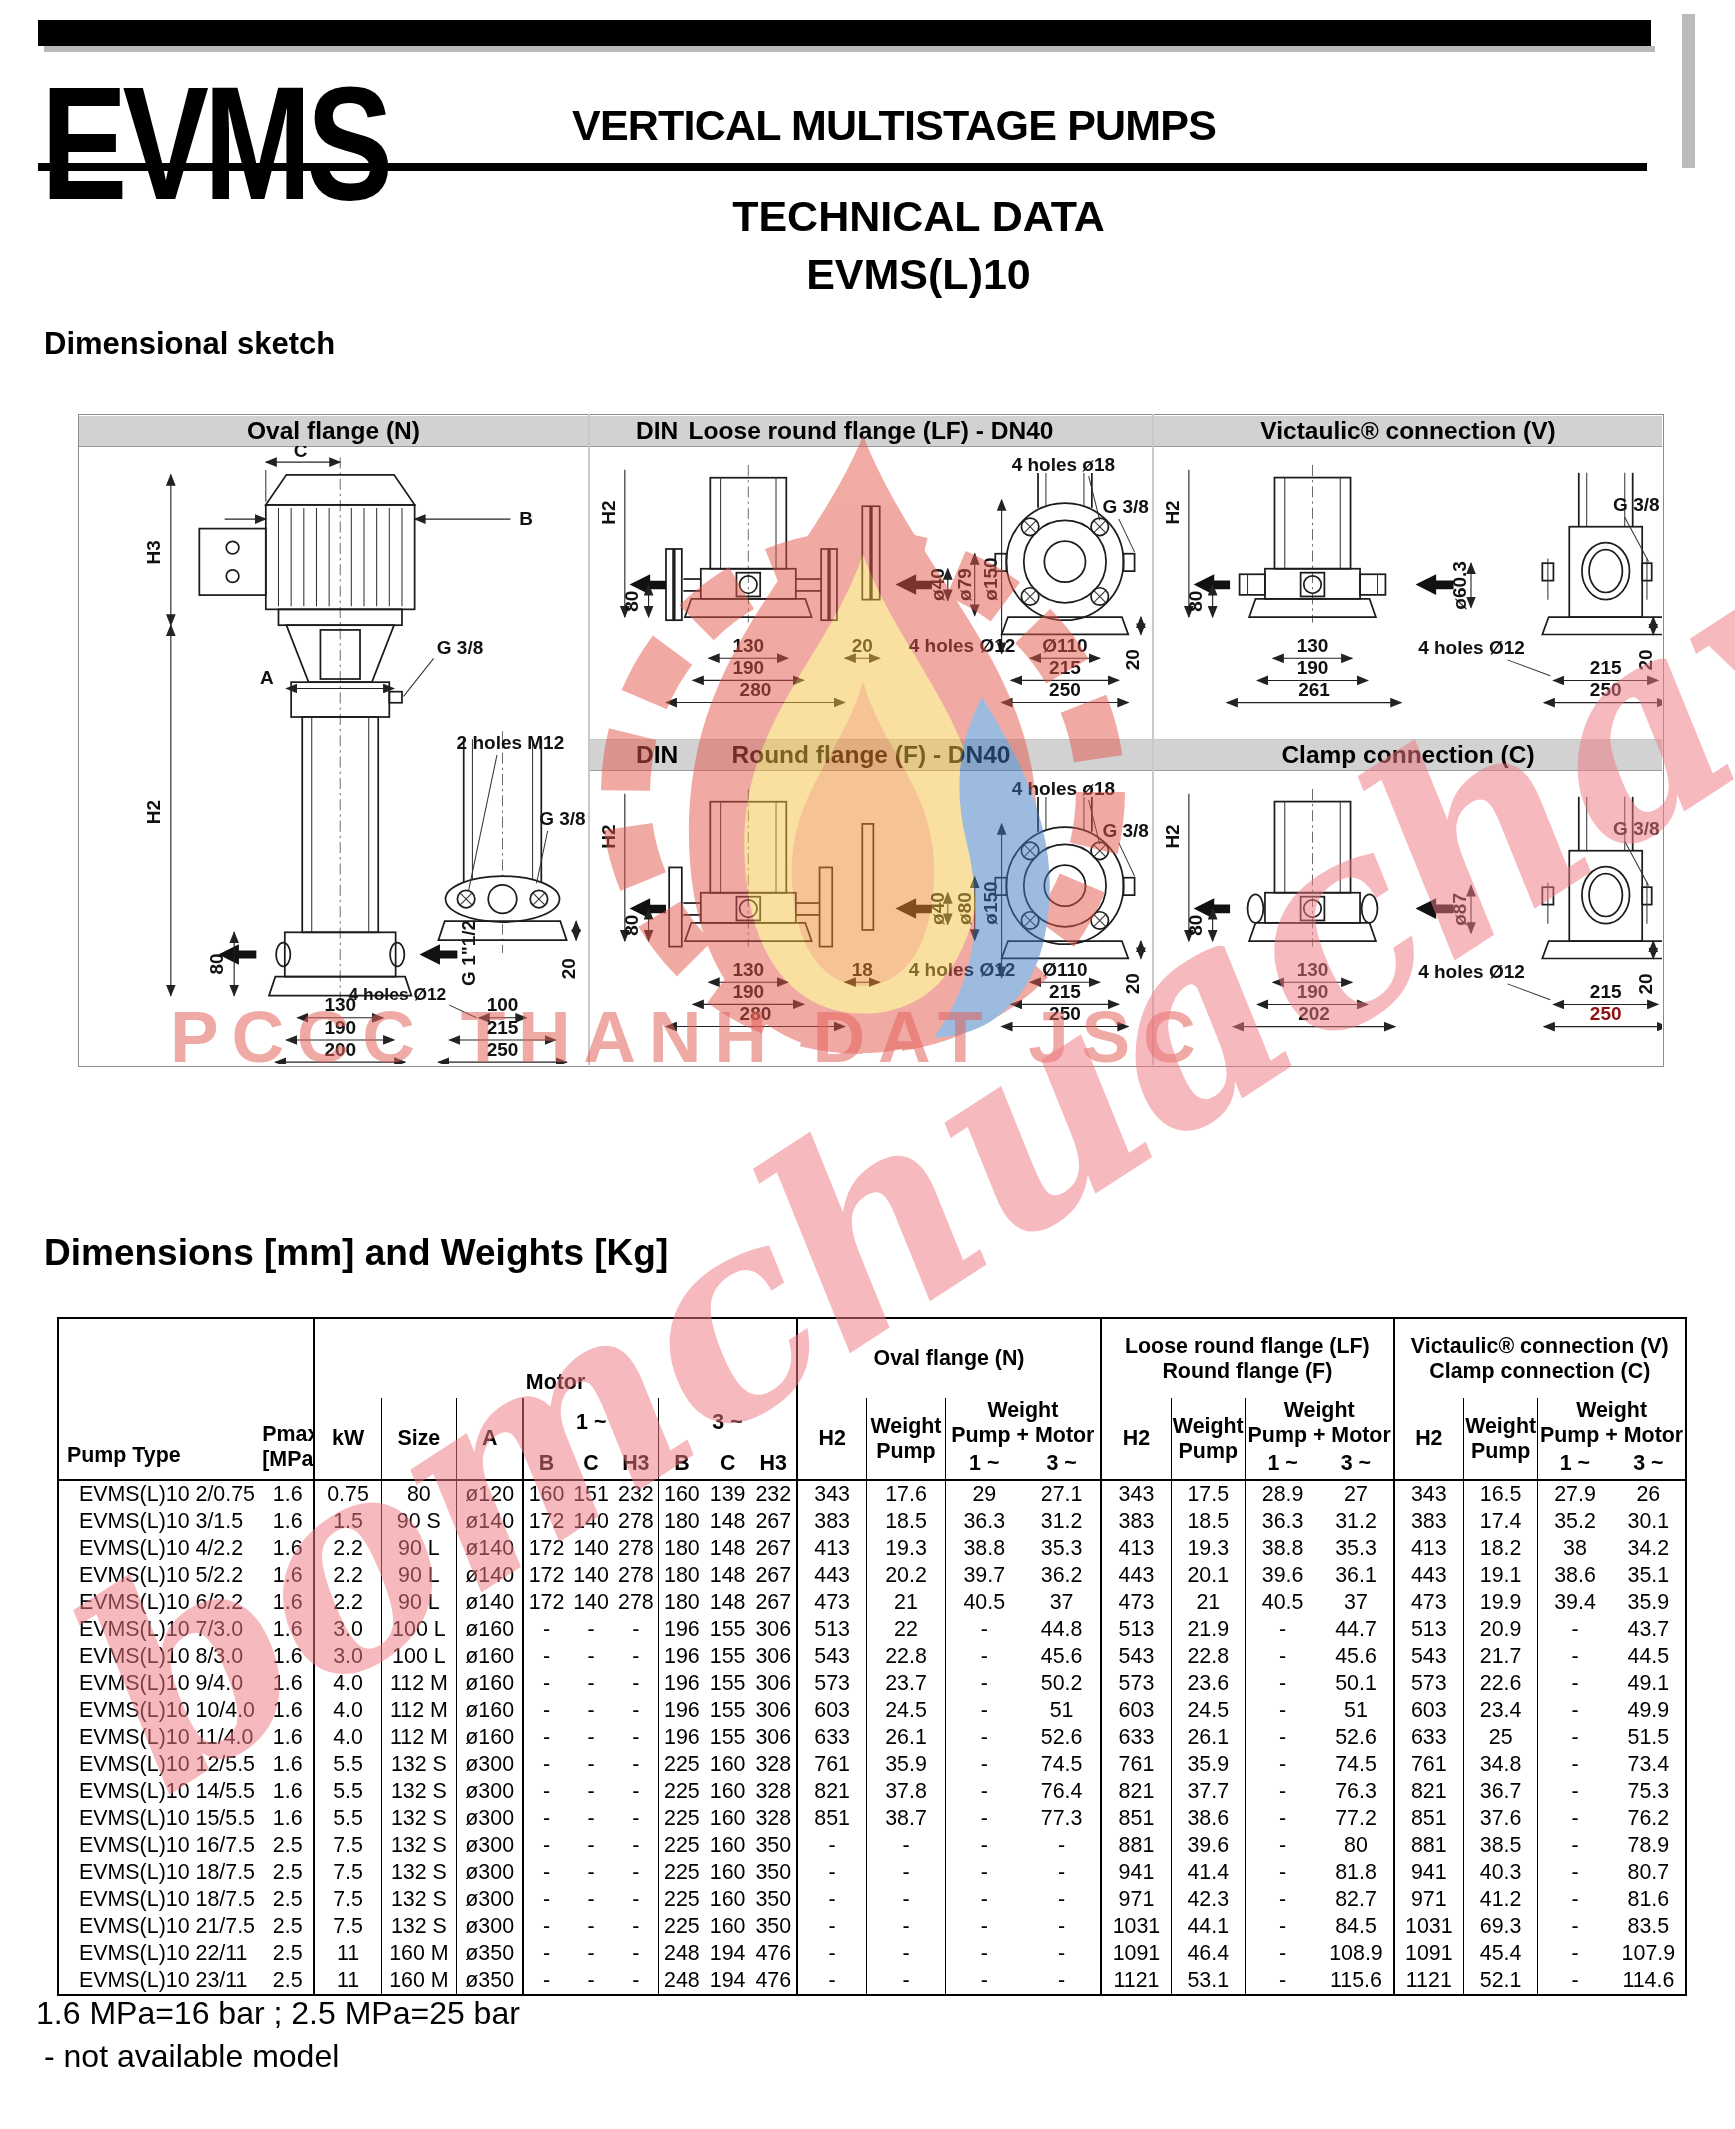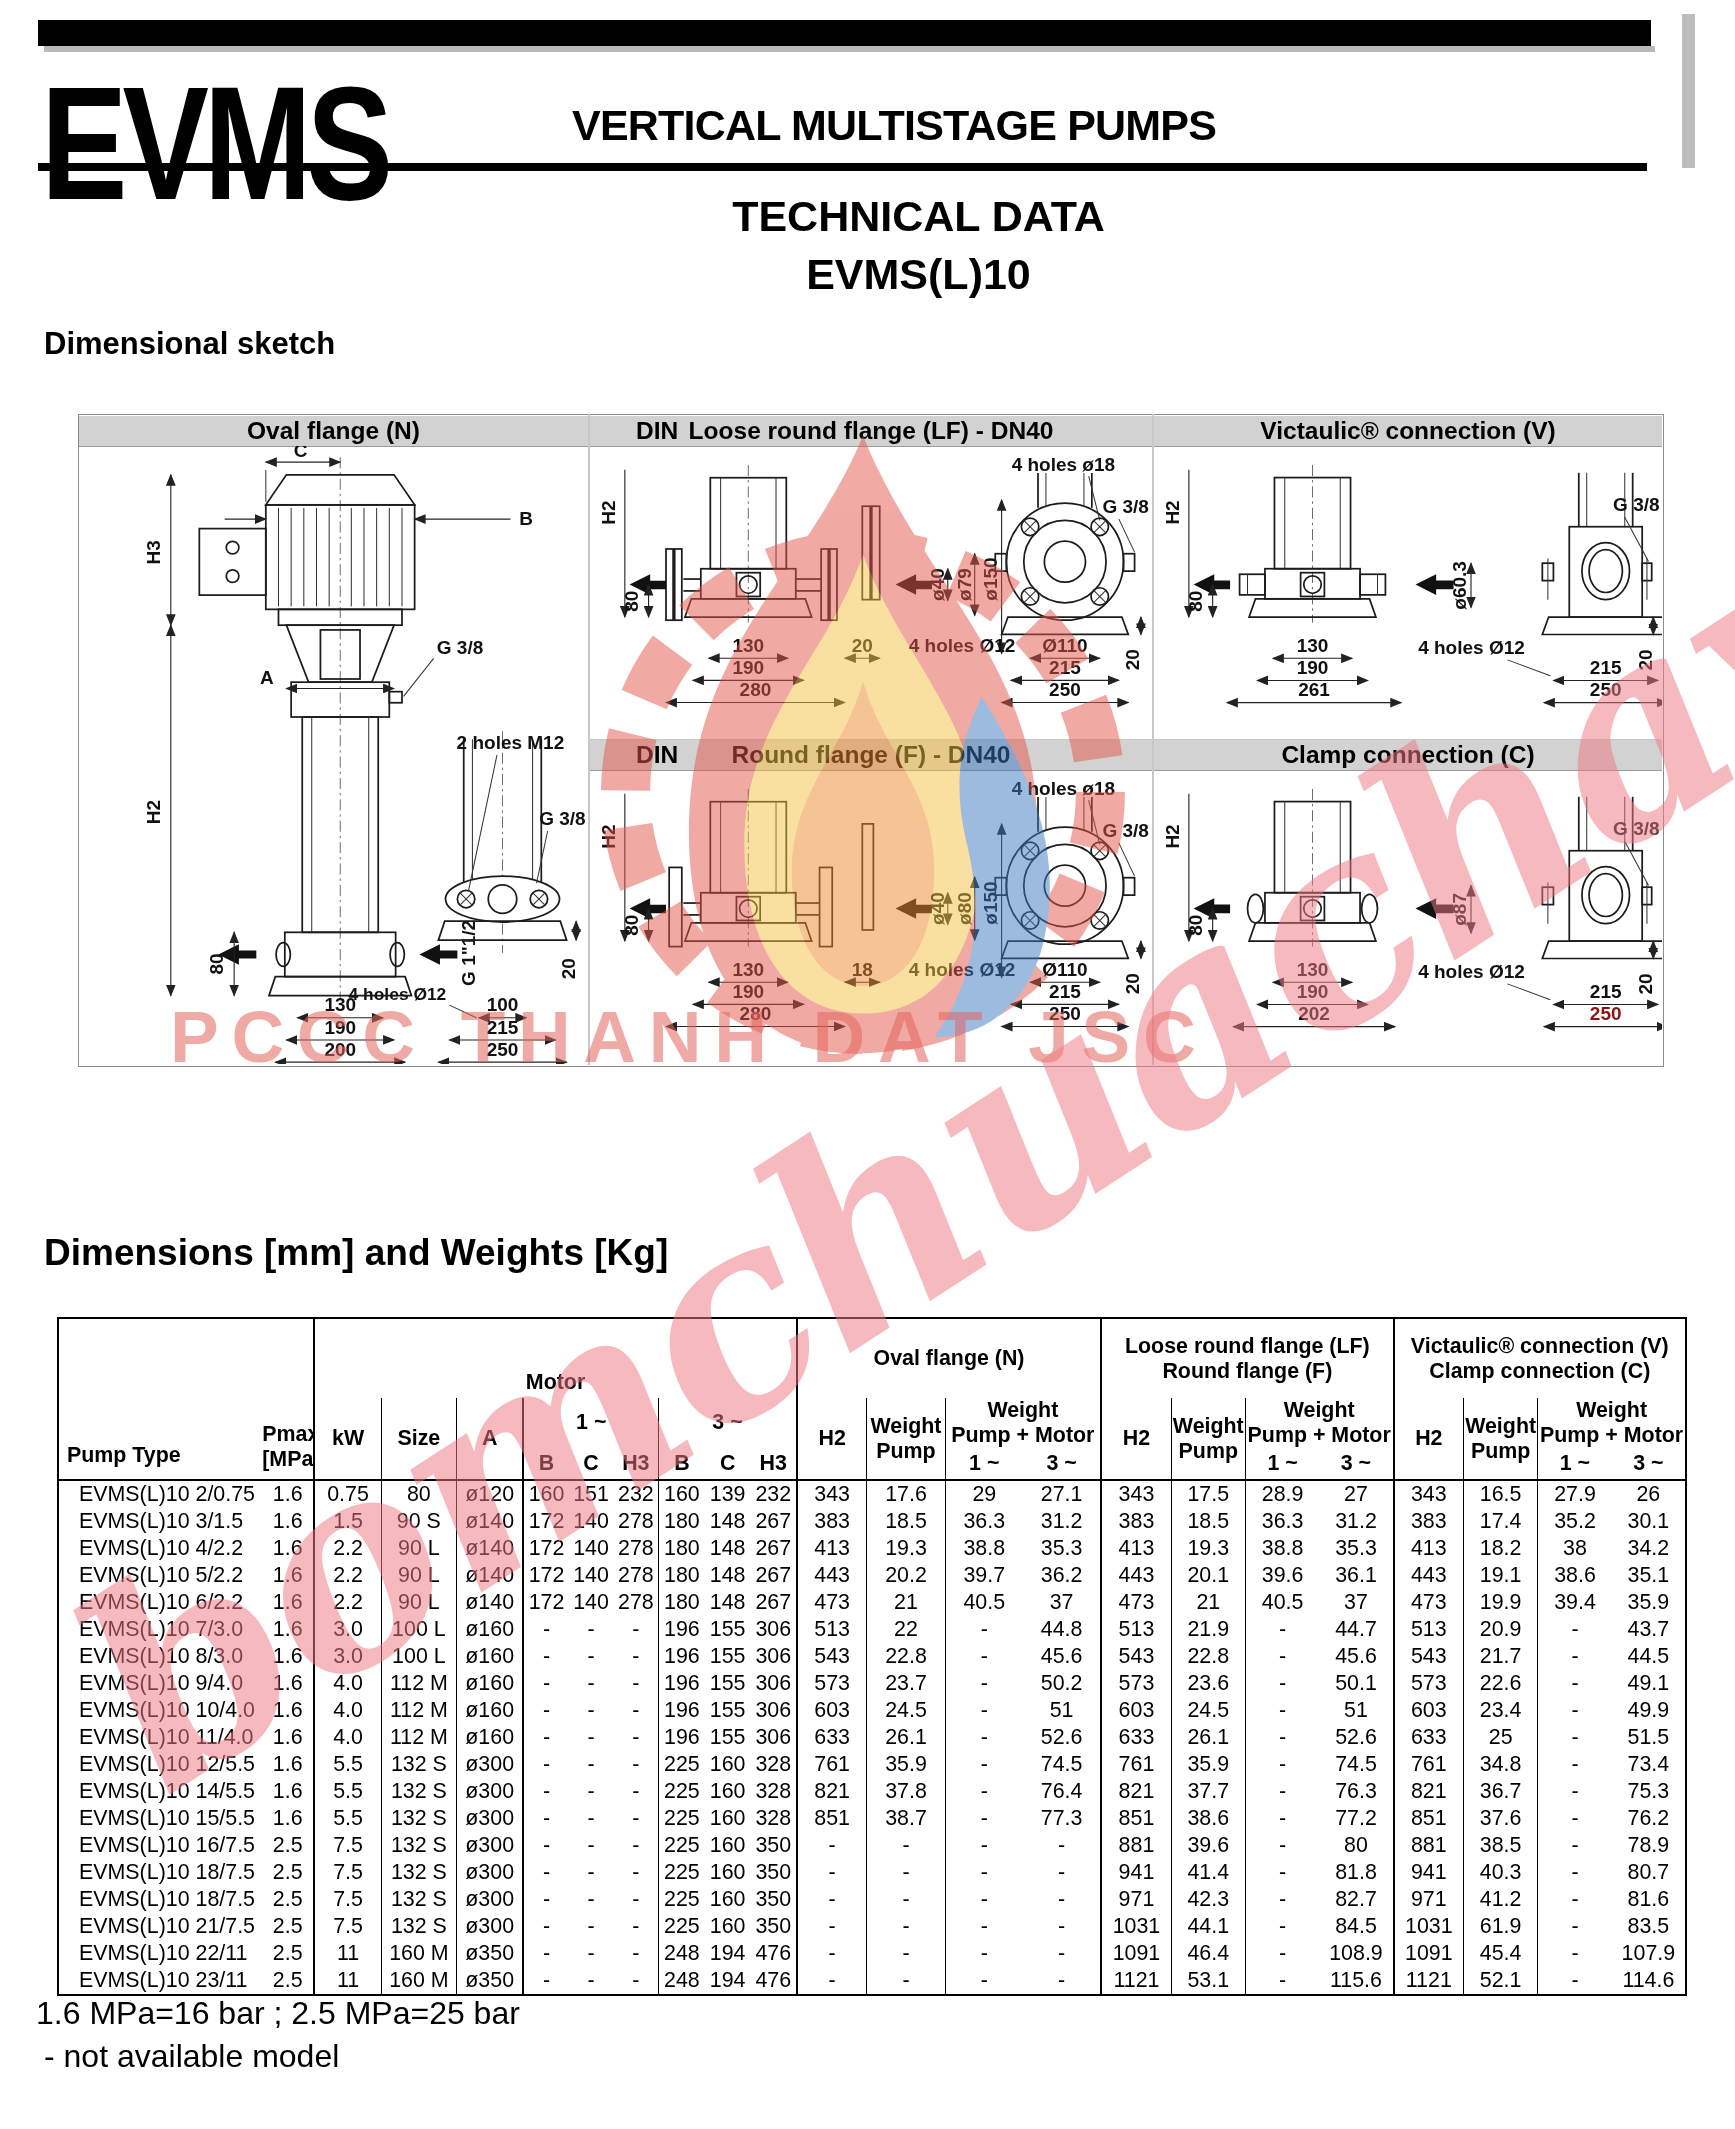--- a/index.html
+++ b/index.html
@@ -1005,21 +1005,21 @@
           <td class="c10">350</td>
           <td class="c11">-</td>
           <td class="c12">-</td>
           <td class="c13">-</td>
           <td class="c14">-</td>
           <td class="c15">1031</td>
           <td class="c16">44.1</td>
           <td class="c17">-</td>
           <td class="c18">84.5</td>
           <td class="c19">1031</td>
-          <td class="c20">61.9</td>
+          <td class="c20">69.3</td>
           <td class="c21">-</td>
           <td class="c22">83.5</td>
         </tr>
         <tr>
           <td class="c0">EVMS(L)10 22/11</td>
           <td class="c1">2.5</td>
           <td class="c2">11</td>
           <td class="c3">160 M</td>
           <td class="c4">ø350</td>
           <td class="c5">-</td>

